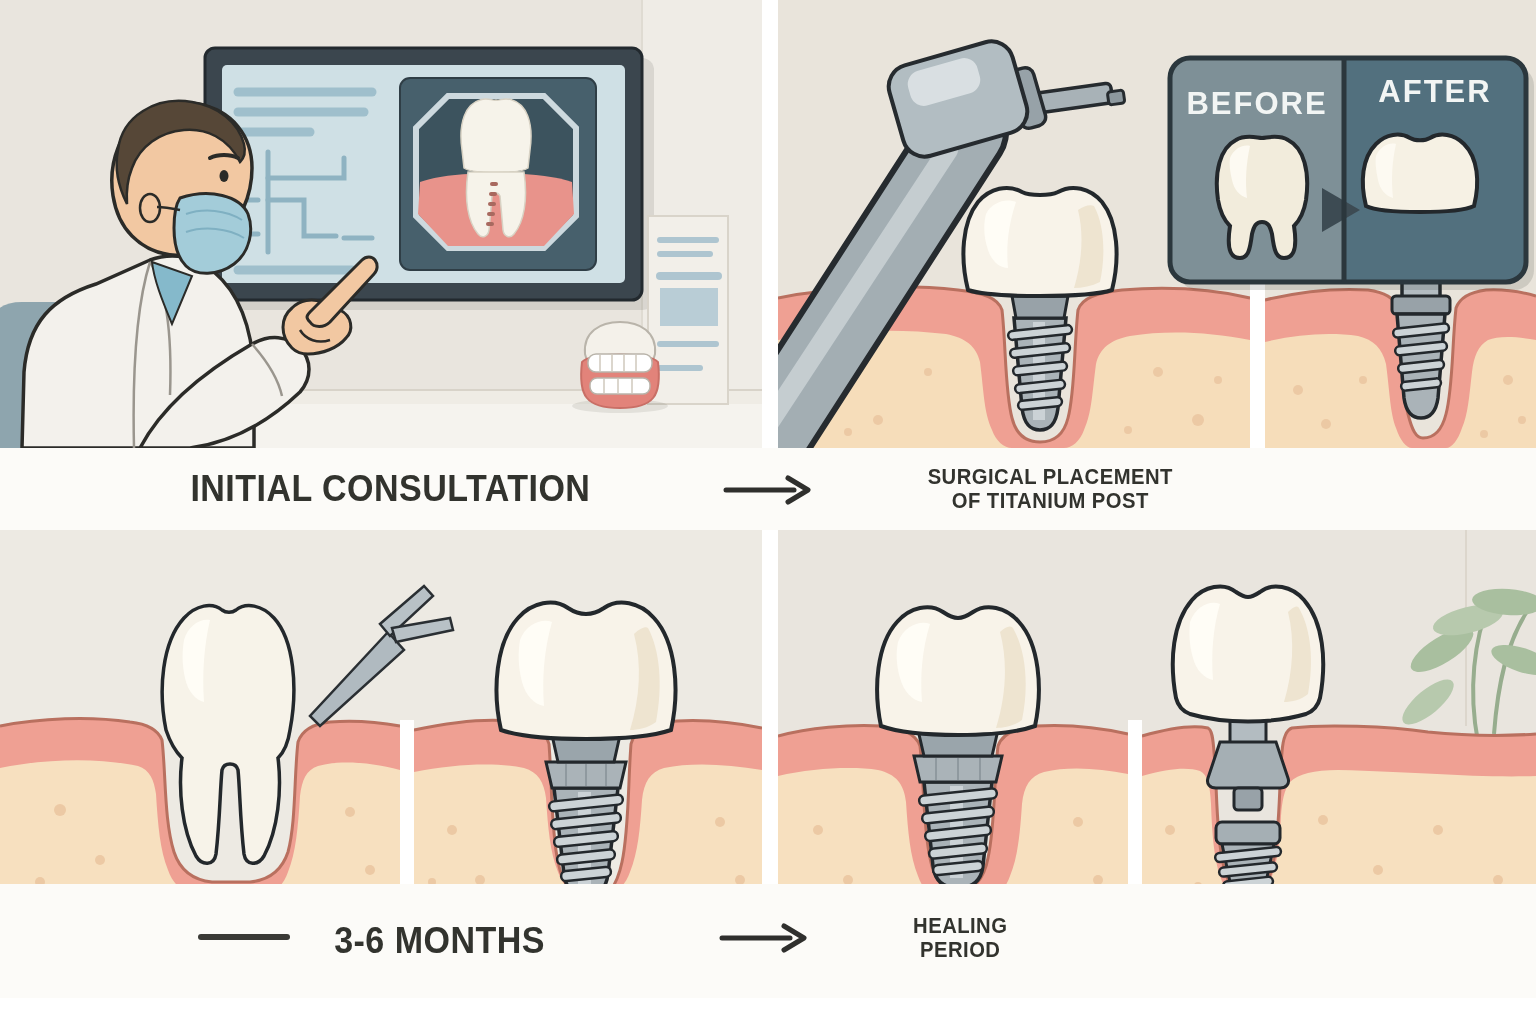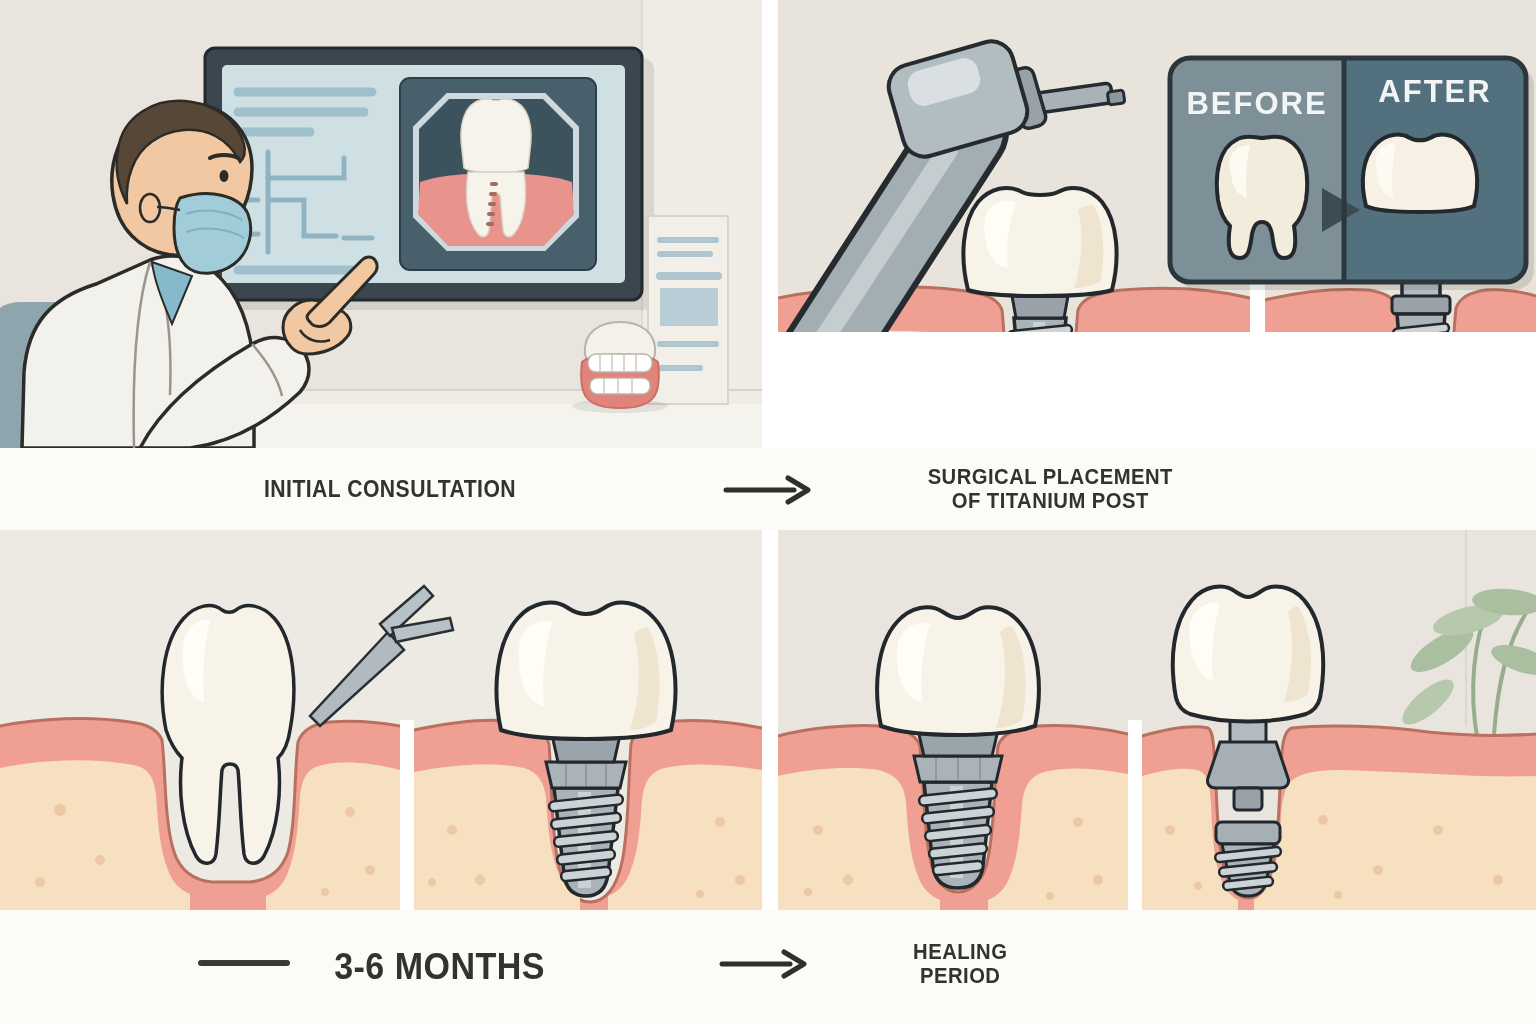--- a/index.html
+++ b/index.html
@@ -1,30 +1,30 @@
 <!DOCTYPE html>
 <html><head>
 <meta charset="utf-8">
 <style>
   html,body{margin:0;padding:0;background:#ffffff;}
   .canvas{position:relative;width:1536px;height:1024px;background:#ffffff;overflow:hidden;
           font-family:"Liberation Sans",sans-serif;}
   .quad{position:absolute;overflow:hidden;}
   .quad svg{display:block;}
   .q-tl{left:0;top:0;width:762px;height:448px;background:#e9e5de;}
-  .q-tr{left:778px;top:0;width:758px;height:332px;background:#e9e4db;}
+  .q-tr{left:778px;top:0;width:758px;height:448px;background:#e9e4db;}
   .q-bl{left:0;top:530px;width:762px;height:380px;background:#edeae3;}
   .q-br{left:778px;top:530px;width:758px;height:380px;background:#e9e5de;}
   .band{position:absolute;left:0;width:1536px;background:#fcfbf8;}
   .band-top{top:448px;height:82px;}
-  .band-bottom{top:910px;height:114px;}
+  .band-bottom{top:884px;height:114px;}
   .stage-label{position:absolute;display:flex;align-items:center;justify-content:center;
                color:#32332e;font-weight:700;}
   .cond{display:inline-block;transform:scaleX(0.92);transform-origin:center;letter-spacing:0.5px;}
-  .one-line{font-size:23px;}
+  .one-line{font-size:37px;}
   .two-line{font-size:22px;line-height:1.07;text-align:center;}
   .lbl-initial{left:90px;top:0;width:600px;height:82px;}
   .lbl-surgical{left:800px;top:0;width:500px;height:82px;}
   .lbl-duration{left:300px;top:4px;width:280px;height:106px;font-size:37px;}
   .lbl-healing{left:830px;top:2px;width:260px;height:104px;}
   .lbl-final{left:1120px;top:2px;width:330px;height:104px;}
   .arrow{position:absolute;}
   .arrow-top{left:722px;top:24px;}
   .arrow-bottom{left:718px;top:36px;}
   .dash{position:absolute;left:198px;top:50px;width:92px;height:6px;background:#3a3a36;border-radius:3px;}

